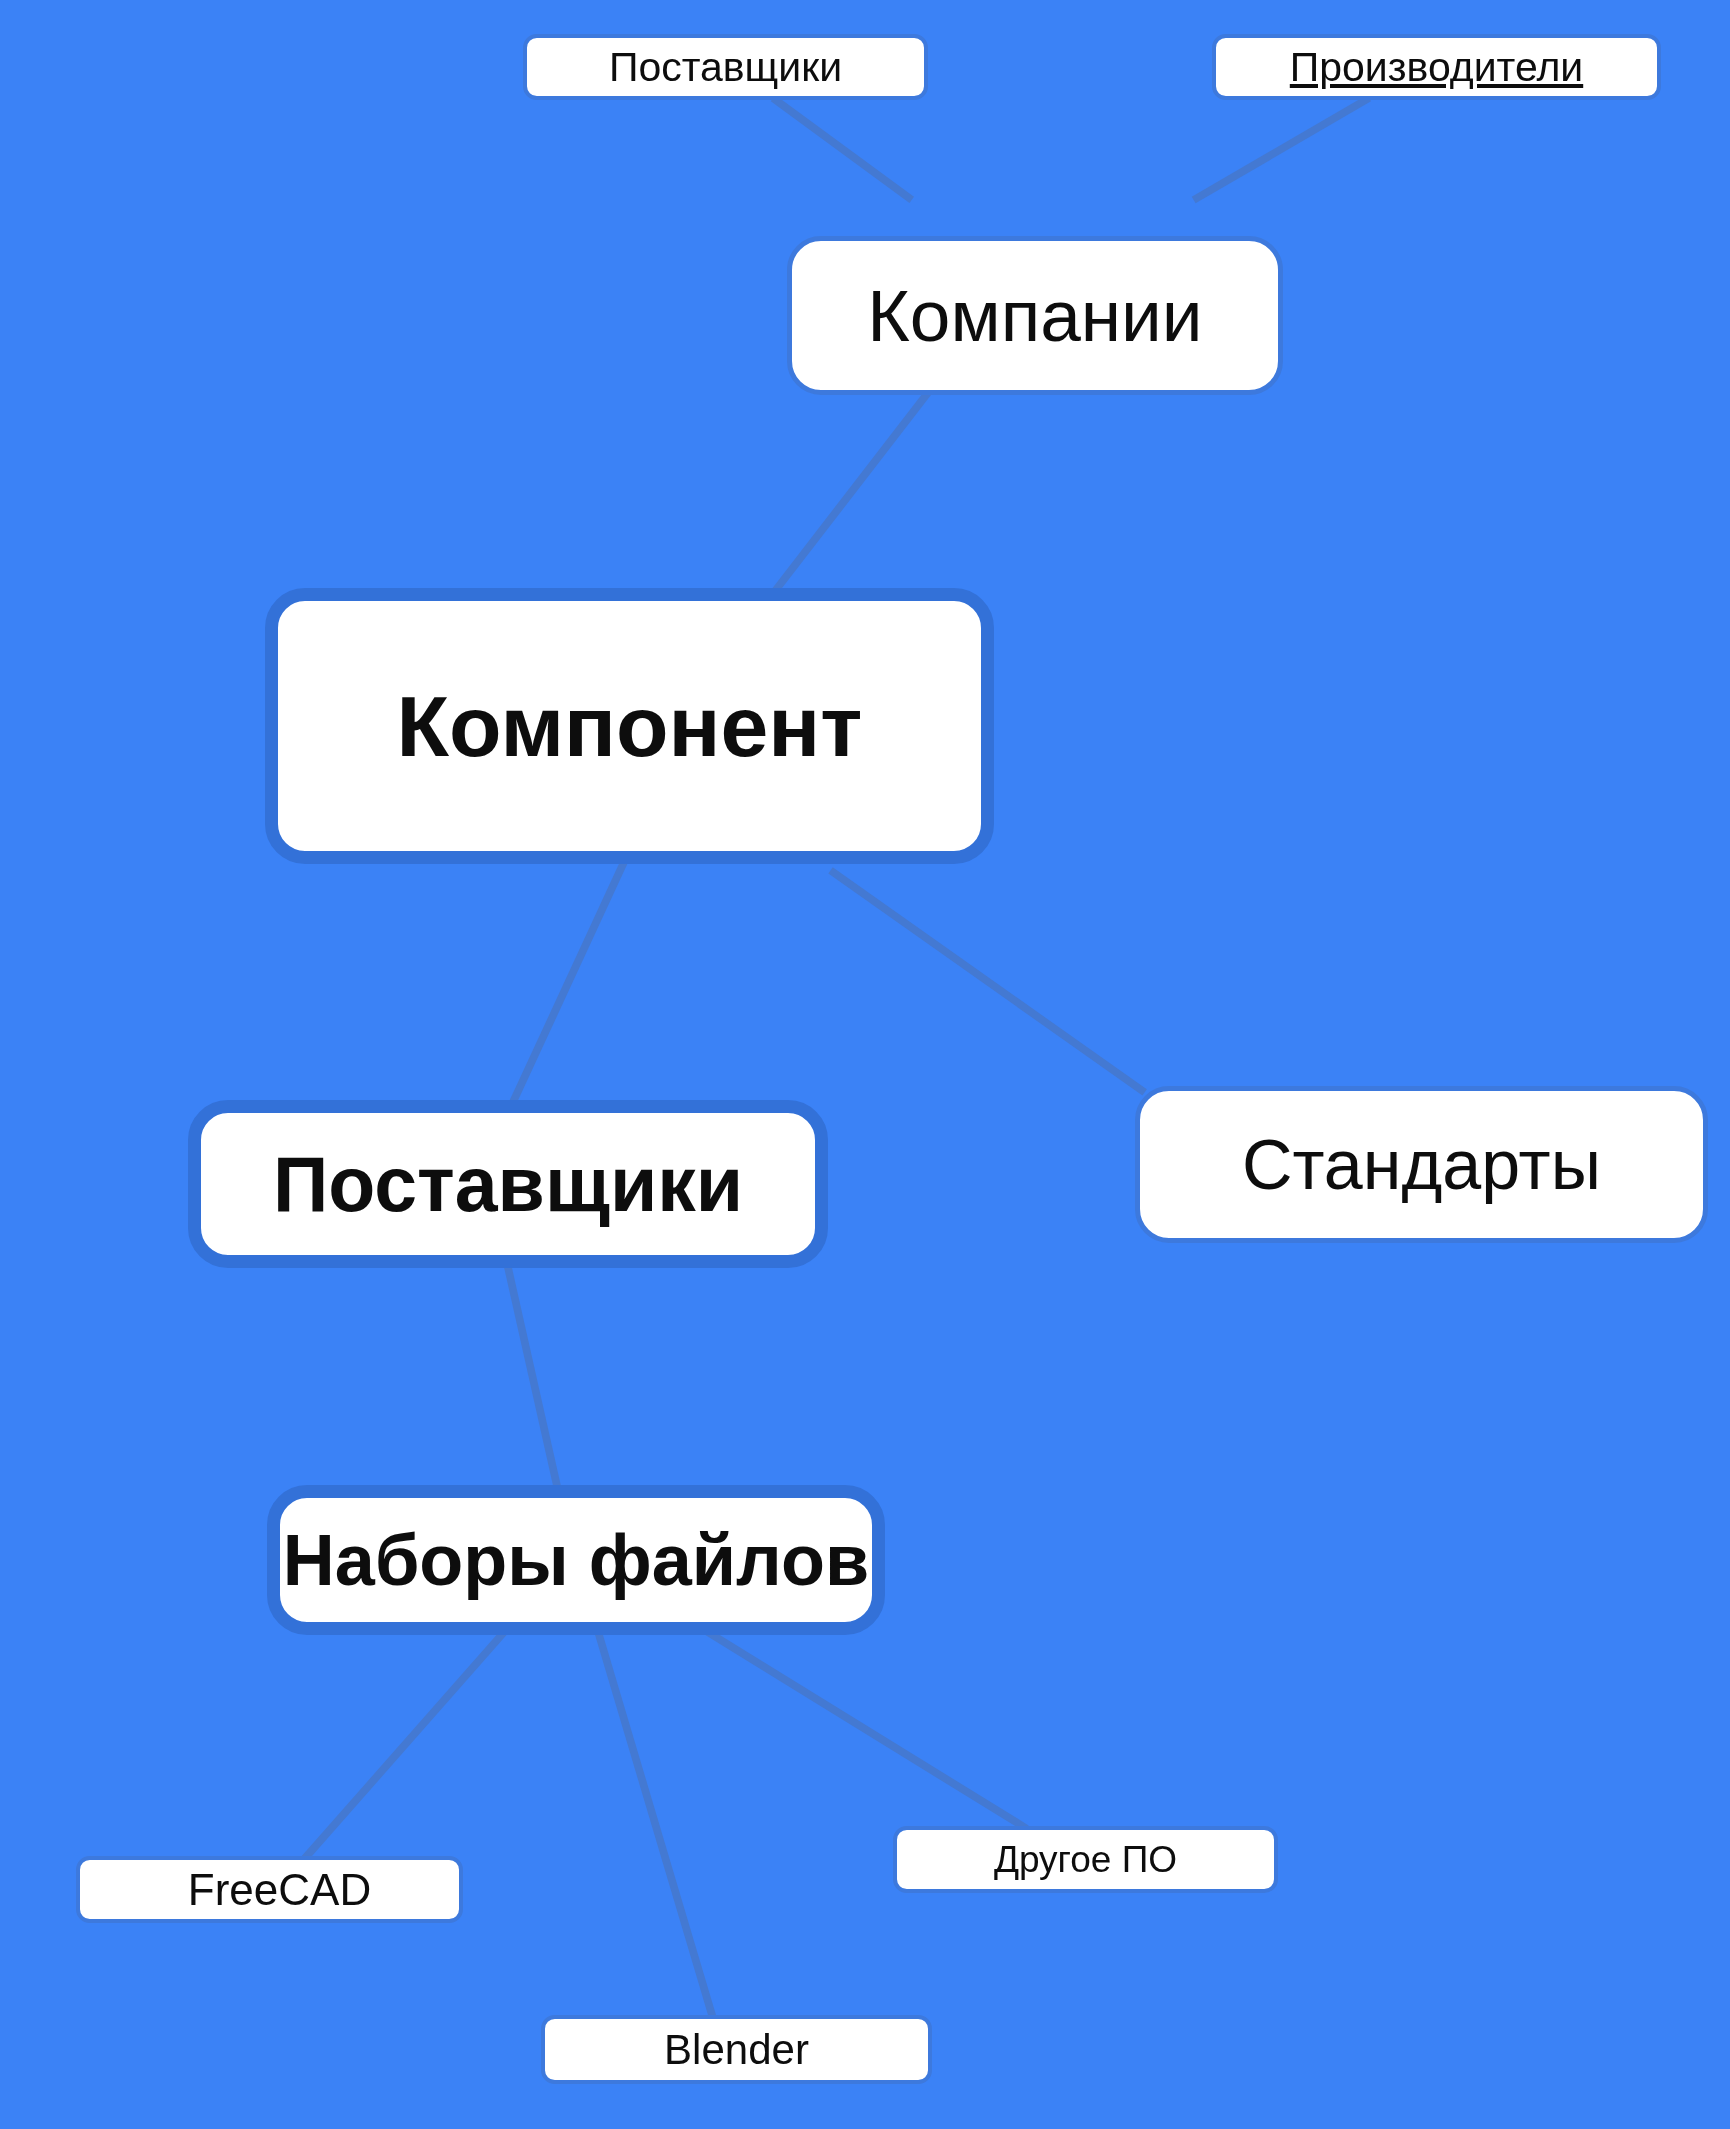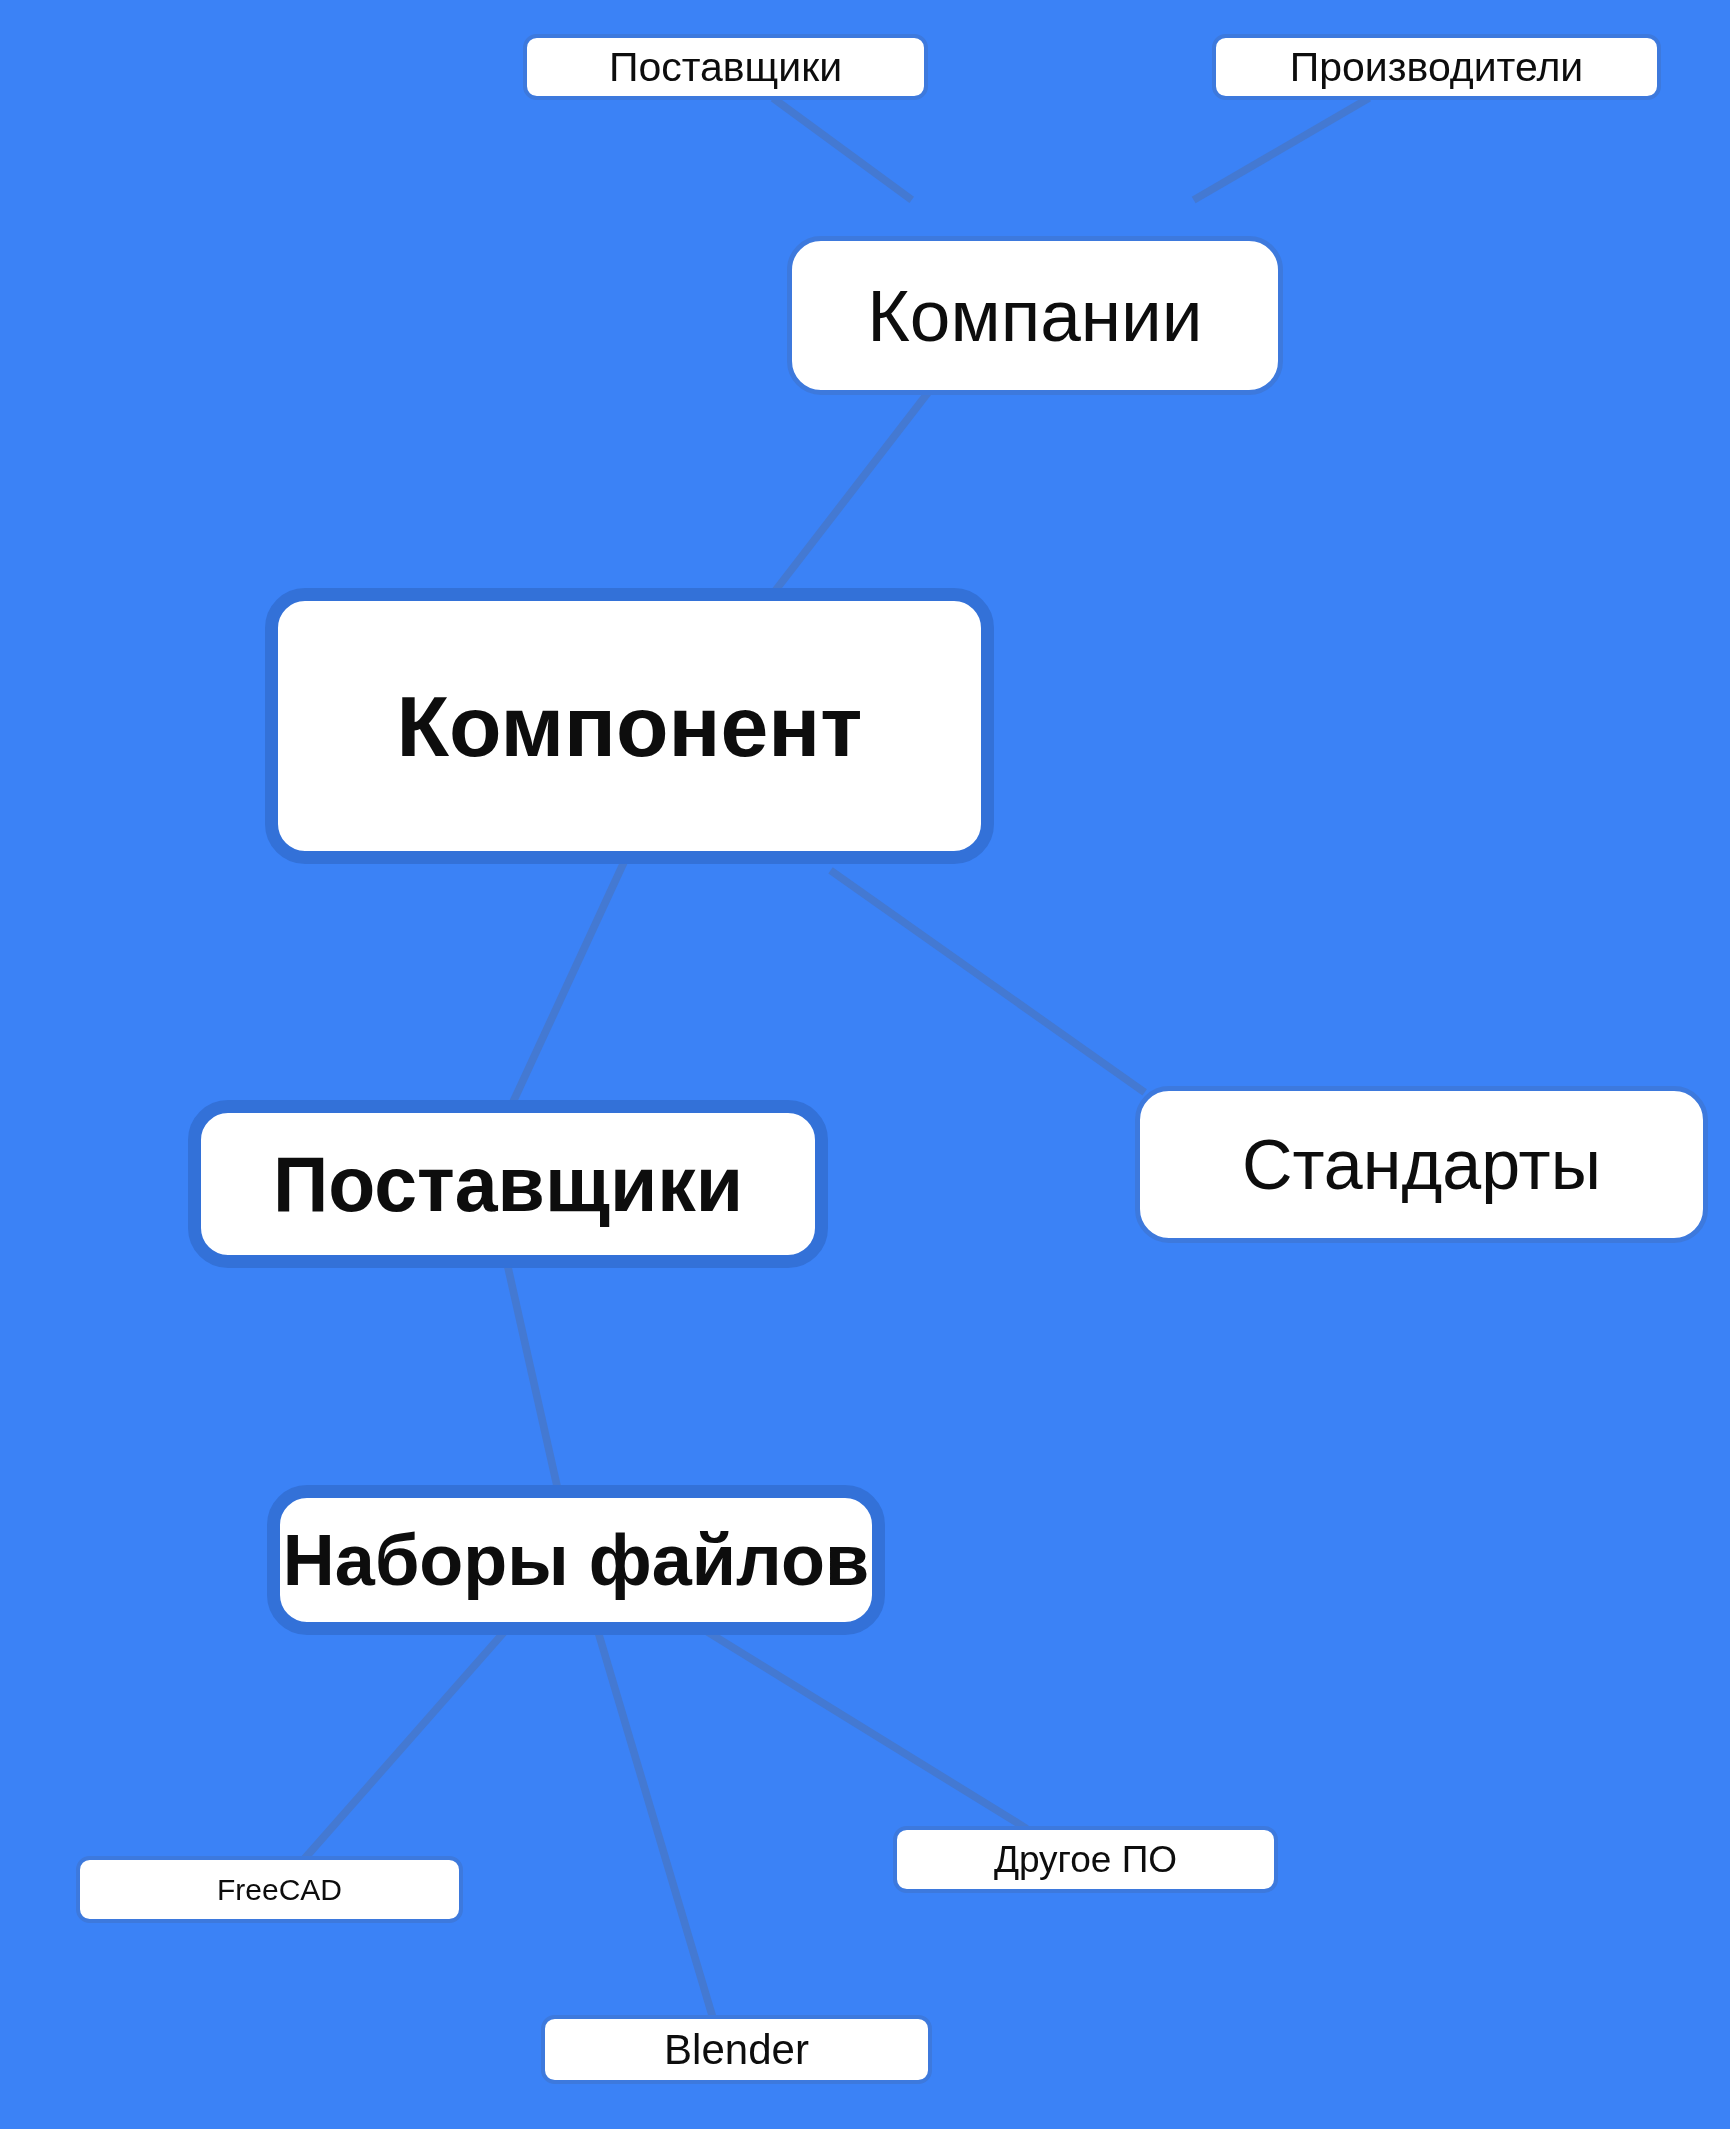--- a/index.html
+++ b/index.html
@@ -67,21 +67,21 @@
     <line class="edge" x1="662" y1="1650" x2="728" y2="1944" stroke="#4479d2"></line>
     <line class="edge" x1="660" y1="2128" x2="394" y2="2430" stroke="#4479d2"></line>
     <line class="edge" x1="780" y1="2128" x2="931" y2="2636" stroke="#4479d2"></line>
     <line class="edge" x1="920" y1="2128" x2="1340" y2="2387" stroke="#4479d2"></line>
   </svg>
 
   <div class="node node-small" style="left:523px; top:34px; width:405px; height:66px; font-size:41px;">
     <span>Поставщики</span>
   </div>
 
-  <div class="node node-small" style="left:1212px; top:34px; width:449px; height:66px; font-size:41px;">
+  <div class="node node-small" style="left:1212px; top:34px; width:449px; height:66px; font-size:41px;text-decoration:underline;">
     <span>Производители</span>
   </div>
 
   <div class="node node-medium" style="left:787px; top:198px; width:496px; height:159px; font-size:73px;margin-top:38px;">
     <span>Компании</span>
   </div>
 
   <div class="node node-large" style="left:265px; top:588px; width:729px; height:276px; font-size:86px;">
     <span>Компонент</span>
   </div>
@@ -91,21 +91,21 @@
   </div>
 
   <div class="node node-medium" style="left:1135px; top:1086px; width:573px; height:157px; font-size:70px;">
     <span>Стандарты</span>
   </div>
 
   <div class="node node-large" style="left:267px; top:1485px; width:618px; height:150px; font-size:72px;">
     <span>Наборы файлов</span>
   </div>
 
-  <div class="node node-small" style="left:76px; top:1856px; width:387px; height:67px; font-size:30px;padding-left:20px;">
+  <div class="node node-small" style="left:76px; top:1856px; width:387px; height:67px; font-size:44px;padding-left:20px;">
     <span>FreeCAD</span>
   </div>
 
   <div class="node node-small" style="left:529px; top:2015px; width:391px; height:69px; font-size:42px;margin-left:12px;">
     <span>Blender</span>
   </div>
 
   <div class="node node-small" style="left:893px; top:1826px; width:385px; height:67px; font-size:37px;">
     <span>Другое ПО</span>
   </div>

